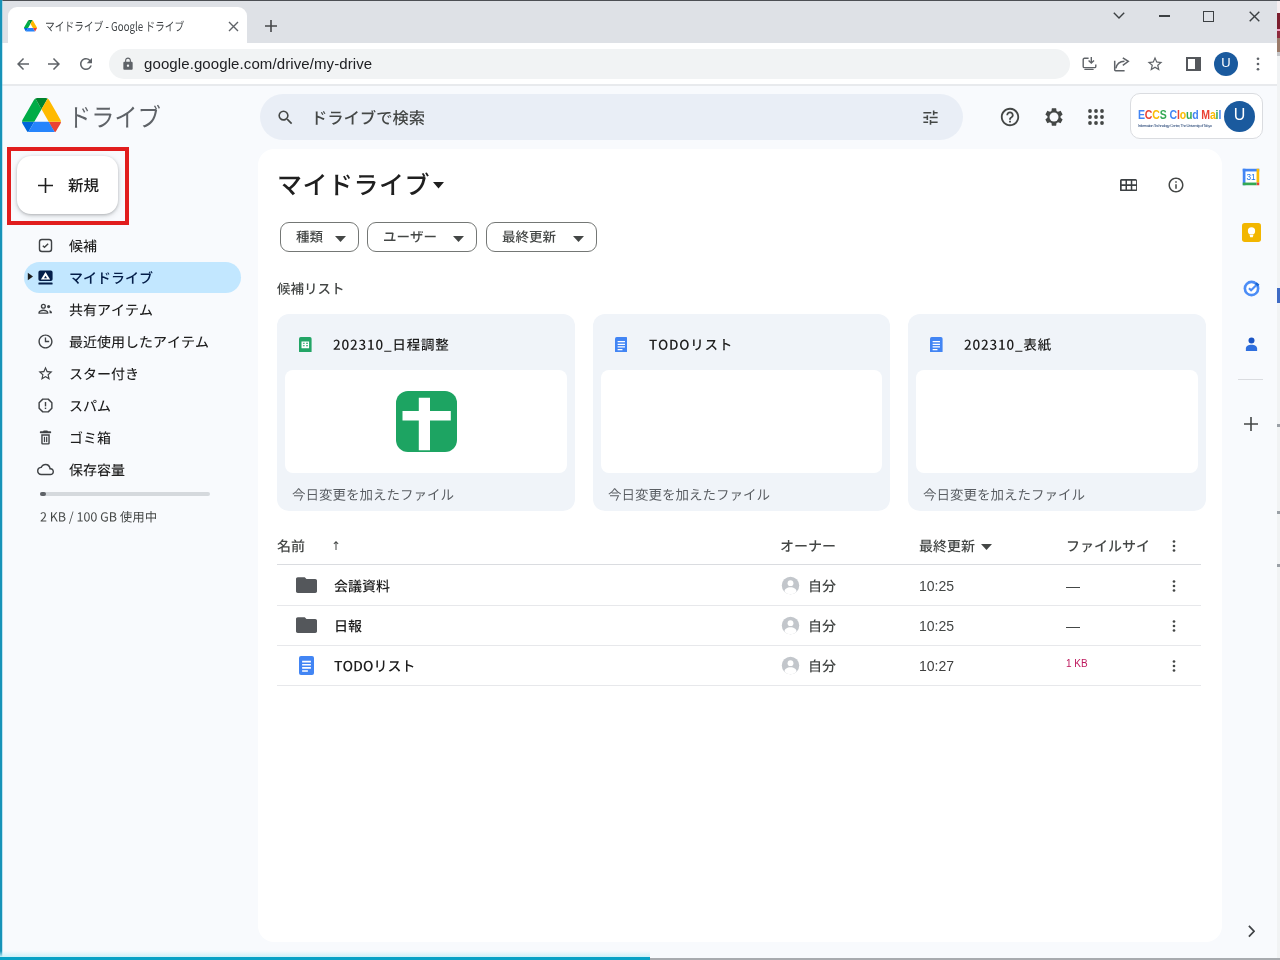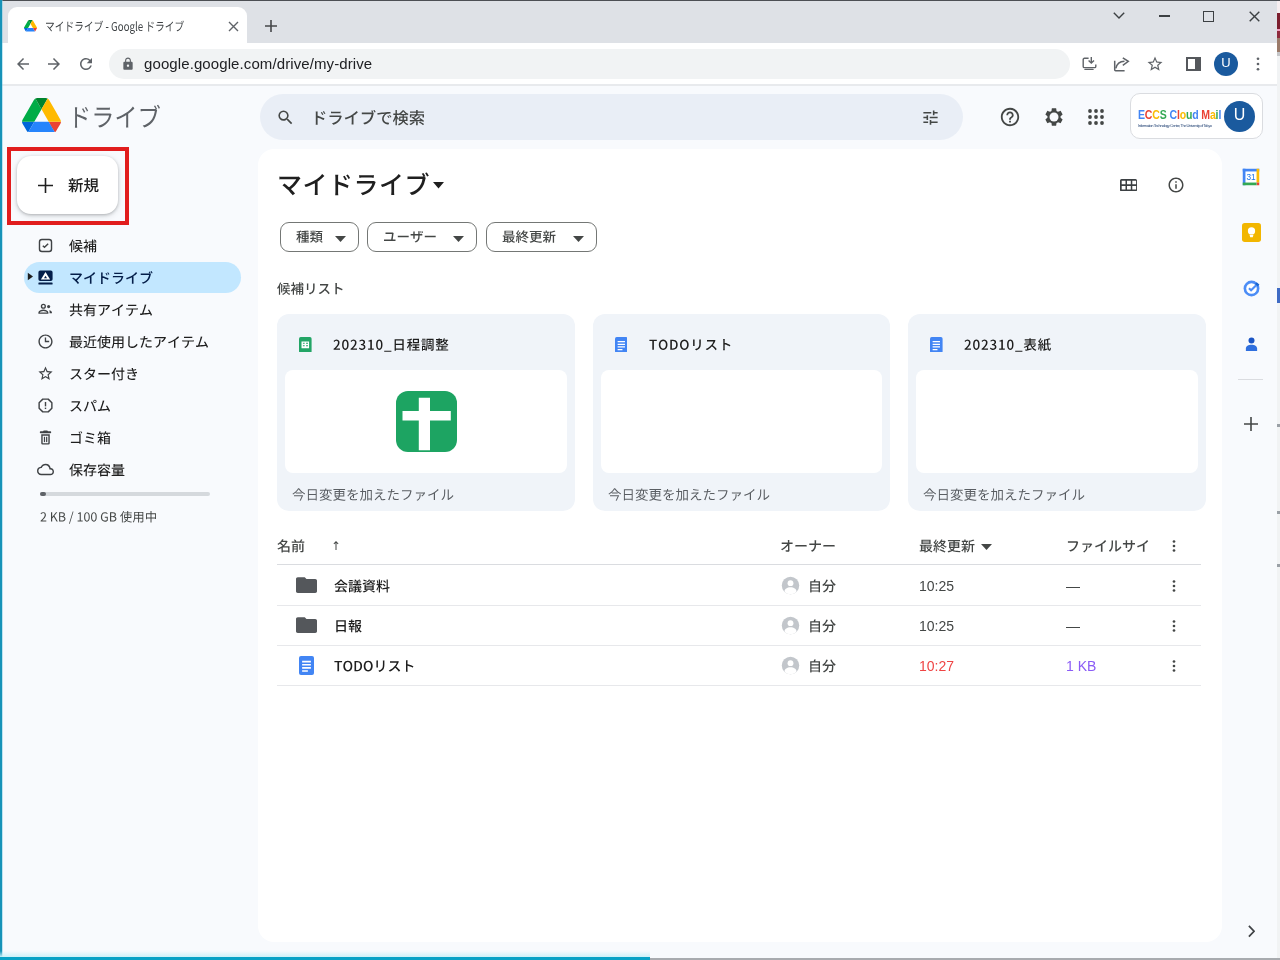--- a/index.html
+++ b/index.html
@@ -435,22 +435,22 @@
     </defs>
 <circle cx="12" cy="12" r="11" fill="#c2c6cb"></circle>
 <circle cx="12" cy="9" r="3.7" fill="#fff"></circle>
 <path d="M12 14.3c-4.2 0-7.6 2.3-7.6 5.2V23h15.2v-3.5c0-2.9-3.4-5.2-7.6-5.2z" fill="#fff" clip-path="url(#ac665.5)"></path>
   </svg>
 <div style="position:absolute;left:808px;top:654.5px;width:29px;height:20px">
     <svg width="29" height="20" viewBox="0 0 29 20" style="display:block">
       <path transform="translate(0,16.2)" d="M3.1 -6.9H11V-5.6H3.1ZM3.1 -3.8H11V-2.6H3.1ZM3.1 -0.8H11V0.4H3.1ZM2.2 -9.9H12V1.1H10.6V-8.7H3.5V1.2H2.2ZM6.2 -11.8 7.8 -11.7Q7.5 -11 7.3 -10.4Q7 -9.7 6.8 -9.2L5.6 -9.5Q5.7 -9.8 5.8 -10.2Q5.9 -10.6 6 -11.1Q6.2 -11.5 6.2 -11.8Z M16.7 -6.6H24.5V-5.3H16.7ZM24 -6.6H25.4Q25.4 -6.6 25.4 -6.5Q25.4 -6.4 25.4 -6.2Q25.4 -6.1 25.4 -6Q25.3 -4.4 25.3 -3.2Q25.2 -2.1 25.1 -1.3Q25 -0.6 24.9 -0.1Q24.7 0.3 24.6 0.5Q24.3 0.8 24 0.9Q23.8 1 23.4 1.1Q23 1.1 22.4 1.1Q21.8 1.1 21.2 1.1Q21.2 0.8 21.1 0.4Q21 0 20.8 -0.2Q21.4 -0.2 22 -0.2Q22.5 -0.2 22.8 -0.2Q23 -0.2 23.1 -0.2Q23.2 -0.2 23.4 -0.3Q23.5 -0.5 23.7 -1.2Q23.8 -1.8 23.9 -3.1Q24 -4.3 24 -6.3ZM18.4 -11.6 19.9 -11.2Q19.3 -10 18.6 -8.9Q17.9 -7.8 17.1 -6.9Q16.3 -5.9 15.4 -5.2Q15.3 -5.4 15.1 -5.6Q14.9 -5.8 14.6 -6Q14.4 -6.2 14.2 -6.3Q15.1 -6.9 15.9 -7.7Q16.7 -8.5 17.4 -9.5Q18 -10.5 18.4 -11.6ZM23.5 -11.6Q23.9 -10.9 24.3 -10.2Q24.8 -9.5 25.4 -8.8Q26 -8.1 26.6 -7.6Q27.2 -7 27.7 -6.6Q27.6 -6.4 27.3 -6.2Q27.1 -6 26.9 -5.8Q26.7 -5.6 26.6 -5.4Q26 -5.9 25.4 -6.5Q24.8 -7.2 24.2 -7.9Q23.7 -8.7 23.1 -9.5Q22.6 -10.3 22.2 -11.1ZM19.4 -6.2H20.9Q20.7 -5.1 20.5 -4Q20.3 -2.9 19.8 -1.9Q19.2 -0.9 18.3 -0.1Q17.4 0.7 15.9 1.3Q15.8 1.1 15.6 0.9Q15.5 0.6 15.3 0.4Q15.2 0.2 15 0.1Q16.4 -0.4 17.2 -1.1Q18.1 -1.7 18.5 -2.6Q18.9 -3.4 19.1 -4.3Q19.3 -5.3 19.4 -6.2Z" fill="#444746"></path>
     </svg>
   </div>
-<div class="abs" style="left:919px;top:657.5px;font-size:14px;color:#ef4444">10:27</div>
-<div class="abs" style="left:1066px;top:657.5px;font-size:14px;color:#8b5cf6">1 KB</div>
+<div class="abs" style="left:919px;top:657.5px;font-size:14px;color:#404040">10:27</div>
+<div class="abs" style="left:1066px;top:657.5px;font-size:10px;color:#be185d">1 KB</div>
 <svg class="abs" style="left:1166px;top:657.5px" width="16" height="16" viewBox="0 0 24 24">
     <circle cx="12" cy="5.2" r="2" fill="#444746"></circle>
     <circle cx="12" cy="12" r="2" fill="#444746"></circle>
     <circle cx="12" cy="18.8" r="2" fill="#444746"></circle>
   </svg>
 <div class="abs" style="left:277px;top:685.0px;width:924px;height:1px;background:#e7e8eb"></div>
 <svg class="abs" style="left:1242px;top:168px" width="18" height="18" viewBox="0 0 24 24">
 <rect x="1" y="1" width="22" height="22" fill="#fff"></rect>
 <path d="M1 1h22v3.6H1z" fill="#4285f4"></path>
     <path d="M1 1h3.6v22H1z" fill="#4285f4"></path>

